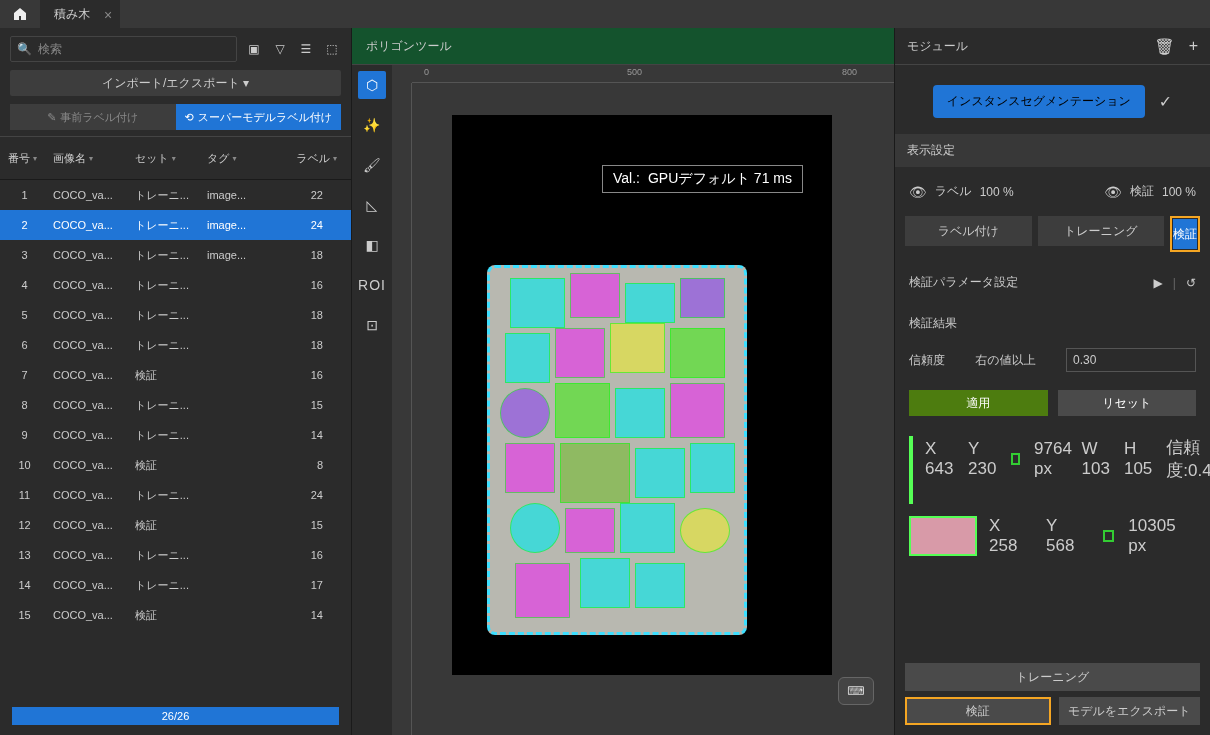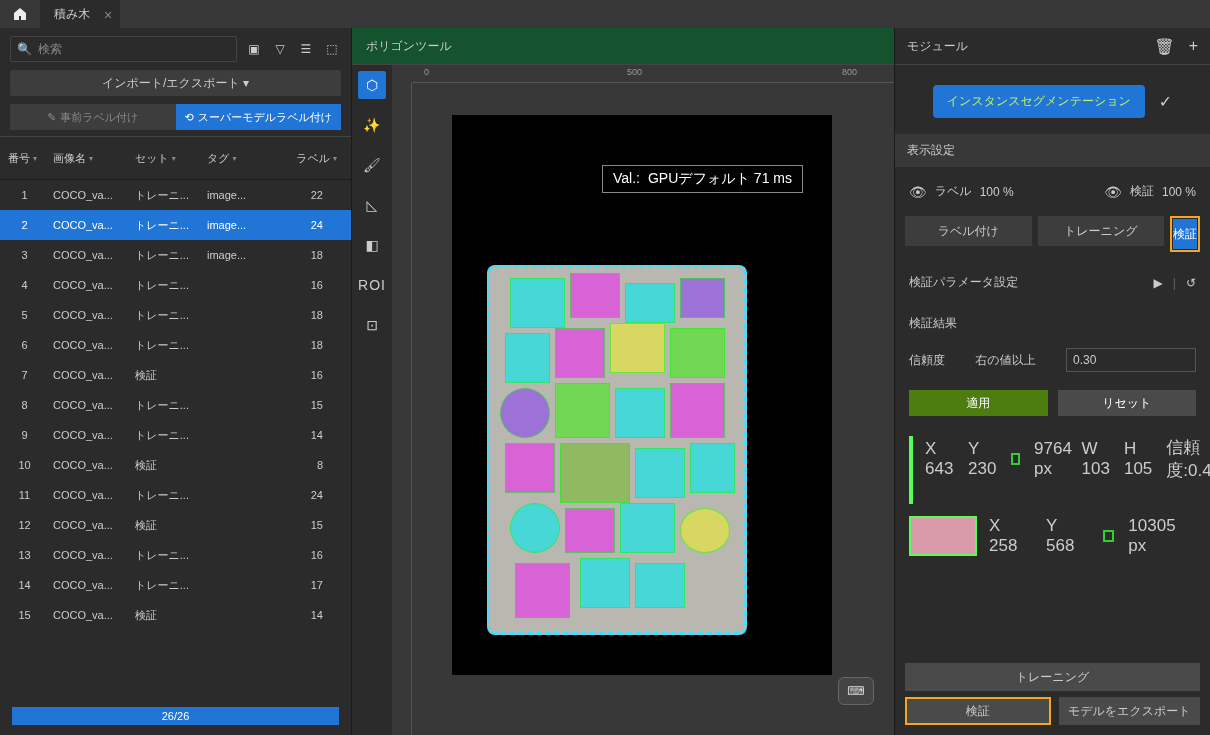--- a/index.html
+++ b/index.html
@@ -42,21 +42,21 @@
 .image-view{position:absolute;left:60px;top:50px;width:380px;height:560px;background:#000}
 .tray{position:absolute;left:35px;top:150px;width:260px;height:370px;background:#b8b8b0;border:3px dashed #3edfff;border-radius:8px}
 .block{position:absolute;border:1px solid rgba(0,255,0,0.6);opacity:0.85}
 .val-label{position:absolute;top:100px;left:210px;background:#000;border:1px solid #888;padding:4px 10px;font-size:14px;display:flex;gap:8px}
 .val-label .v1{color:#fff}.val-label .v2{color:#fff}
 .kbd-icon{position:absolute;right:20px;bottom:30px;width:36px;height:28px;background:#444;border-radius:6px;display:flex;align-items:center;justify-content:center;border:1px solid #666}
 .right-panel{width:316px;background:#2b2b2b;display:flex;flex-direction:column;border-left:1px solid #1a1a1a}
 .right-header{height:37px;display:flex;align-items:center;justify-content:space-between;padding:0 12px;color:#ccc;border-bottom:1px solid #444}
 .right-header-icons{display:flex;gap:14px;font-size:16px}
 .module-chip{margin:20px 0 16px;display:flex;align-items:center;justify-content:center;gap:14px}
-.chip{background:#2075d6;color:#bef264;padding:8px 14px;border-radius:4px;font-size:12px}
+.chip{background:#2075d6;color:#000000;padding:8px 14px;border-radius:4px;font-size:12px}
 .check{color:#ccc;font-size:16px}
 .section-title{background:#383838;padding:8px 12px;color:#ccc;font-size:12px}
 .display-controls{padding:16px 14px;display:flex;justify-content:space-between;align-items:center}
 .dc-item{display:flex;align-items:center;gap:8px;color:#ccc}
 .eye{font-size:14px}
 .tab-row{display:flex;gap:6px;padding:0 10px 12px}
 .rtab{flex:1;height:30px;display:flex;align-items:center;justify-content:center;background:#3d3d3d;color:#ccc}
 .rtab.active{background:#2075d6;color:#fff}
 .rtab-wrap{border:2px solid #f5a623;padding:1px}
 .param-row{padding:10px 14px;display:flex;justify-content:space-between;align-items:center;color:#ccc}

